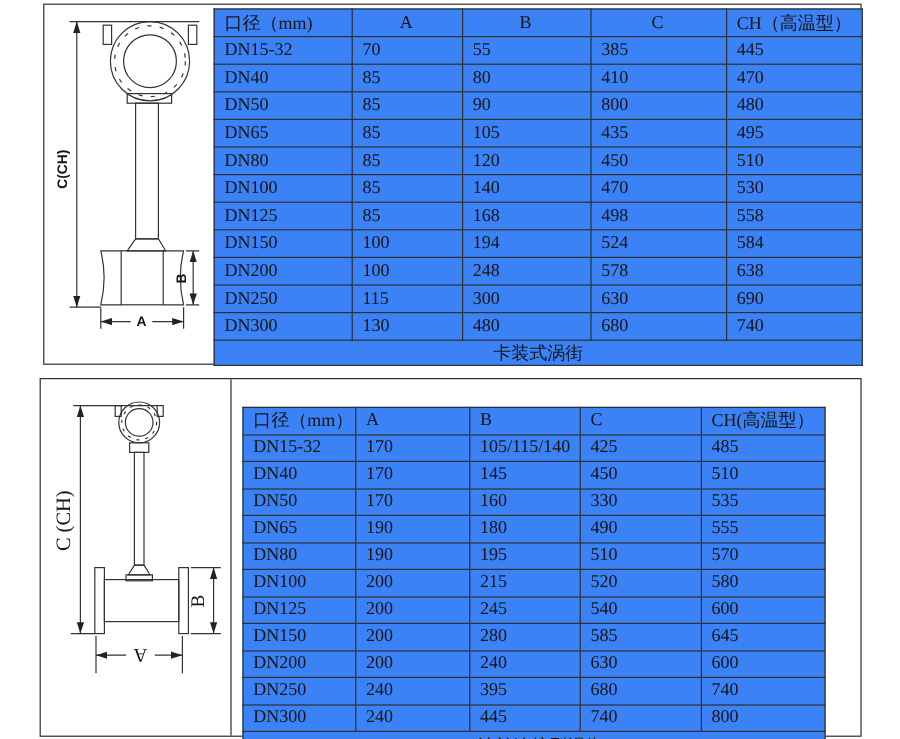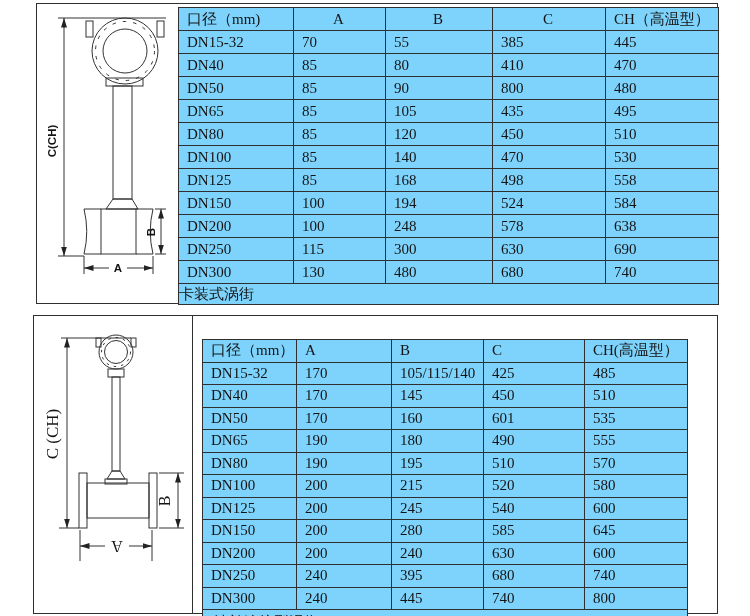--- a/index.html
+++ b/index.html
@@ -7,32 +7,32 @@
     width:750px;height:616px;position:relative;background:#ffffff;
     font-family:"Liberation Serif","DejaVu Serif",serif;
     -webkit-font-smoothing:antialiased;
   }
   .panel{position:absolute;border:1px solid #2f2f2f;box-sizing:border-box;background:#ffffff;}
   .panel-top{left:36px;top:3px;width:682px;height:301px;}
   .panel-bottom{left:33px;top:315px;width:685px;height:299px;}
   .drawing-box{position:absolute;left:0;top:0;height:100%;box-sizing:border-box;}
   .panel-top .drawing-box{width:142px;}
   .panel-bottom .drawing-box{width:159px;border-right:1px solid #2f2f2f;}
-  table{position:absolute;border-collapse:collapse;table-layout:fixed;background:#7dd3fc;}
+  table{position:absolute;border-collapse:collapse;table-layout:fixed;background:#3b82f6;}
   .tbl-top{left:141px;top:3px;width:541px;}
   .tbl-bottom{left:168px;top:1px;width:486px;margin-top:22px;}
   th,td{
     border:1px solid #2f2f2f;font-weight:normal;font-size:15px;color:#141414;
     padding:0 2px 0 8px;text-align:left;white-space:nowrap;overflow:hidden;
     font-family:"Liberation Serif","DejaVu Serif",serif;
   }
   .tbl-top th,.tbl-top td{height:22px;}
   .tbl-bottom th,.tbl-bottom td{height:21.5px;}
   .tbl-top th.c1,.tbl-top th.c2,.tbl-top th.c3{text-align:center;padding-left:0;}
-  tfoot td{padding:0;}
+  tfoot td{text-align:center;padding:0;}
   .tbl-top tfoot td{height:20px;}
   .tbl-bottom tfoot td{height:24px;padding-left:11px;}
   svg text{user-select:none;}
 </style>
 </head>
 <body>
 
 <section class="panel panel-top">
 
   <div class="drawing-box">
@@ -259,21 +259,21 @@
           <td>DN40</td>
           <td>170</td>
           <td>145</td>
           <td>450</td>
           <td>510</td>
         </tr>
         <tr>
           <td>DN50</td>
           <td>170</td>
           <td>160</td>
-          <td>601</td>
+          <td>330</td>
           <td>535</td>
         </tr>
         <tr>
           <td>DN65</td>
           <td>190</td>
           <td>180</td>
           <td>490</td>
           <td>555</td>
         </tr>
         <tr>

